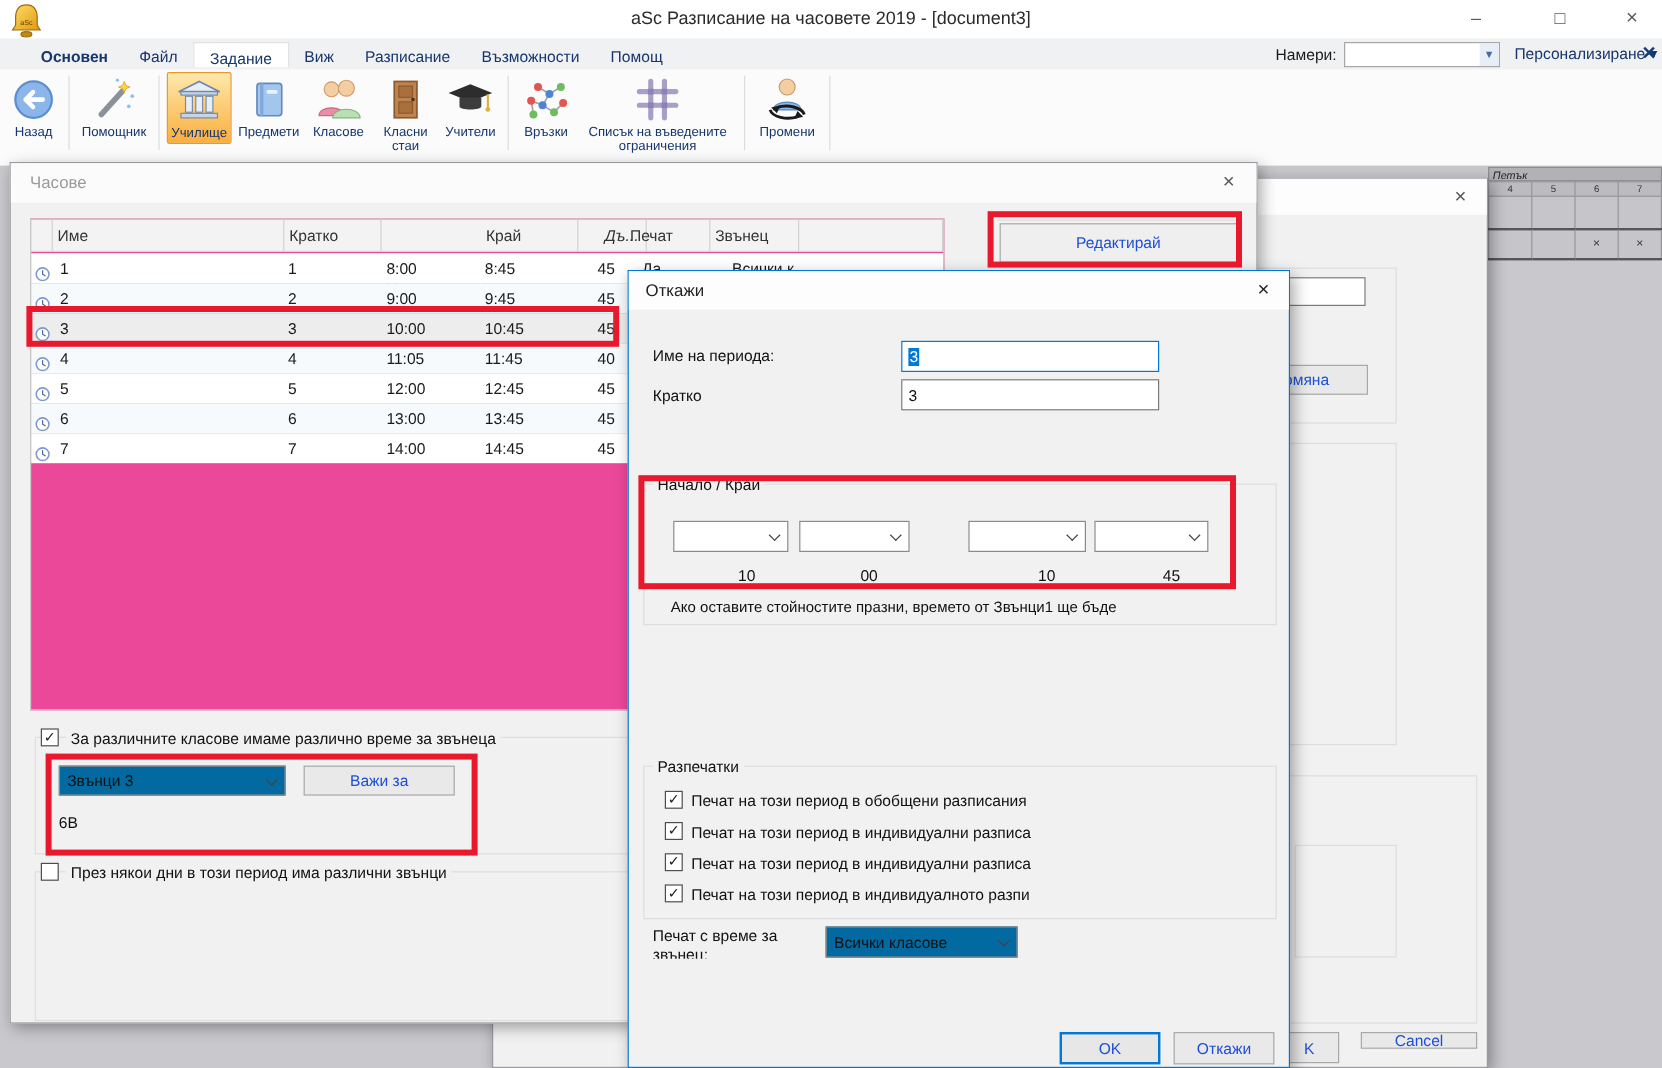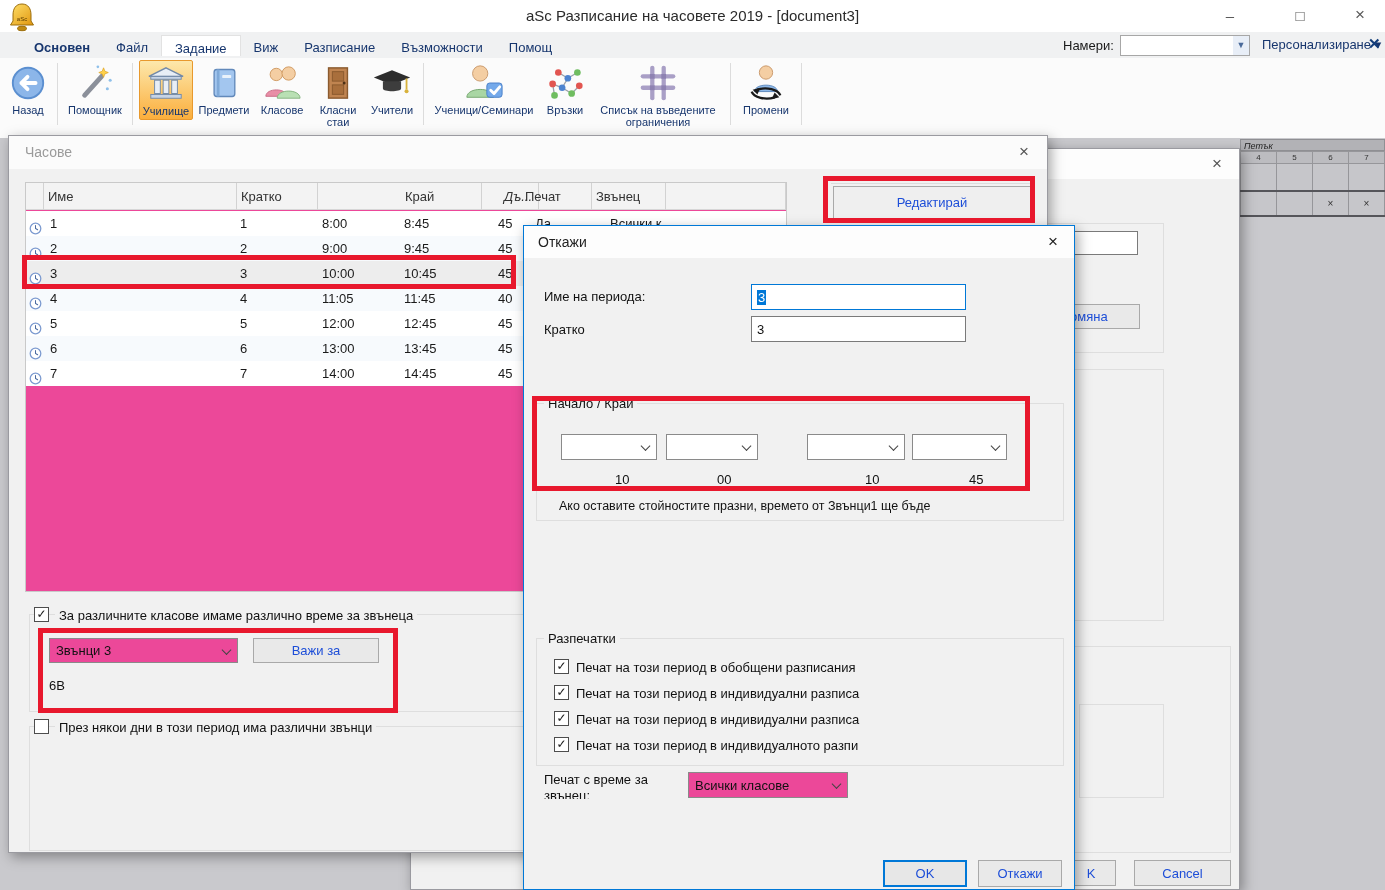--- a/index.html
+++ b/index.html
@@ -35,21 +35,21 @@
 #tt tr.r1 td{height:27px}
 #tt tr.r2 td{height:25px;border-top:2px solid #55555a;border-bottom:2px solid #55555a;font-size:10px}
 
 .dlg{position:absolute;background:#f1f1f1;border:1px solid #9a9aa0;box-shadow:3px 4px 12px rgba(0,0,0,.35)}
 .dlg .dtitle{font-size:14px;color:#9a9a9a}
 .xbtn{position:absolute;font-size:17px;color:#555;line-height:16px}
 .wbtn{position:absolute;background:#e9e9e9;border:1px solid #a9a9a9;font-size:13px;color:#1d4ed8;display:flex;align-items:center;justify-content:center}
 .wbtn.focus{border:2px solid #0078d7;background:#e7e7e7}
 .cb{position:absolute;width:15px;height:15px;background:#fff;border:1px solid #4d4d4d;display:flex;align-items:center;justify-content:center;font-size:12px;color:#1a1a1a;line-height:13px}
 .cblabel{position:absolute;font-size:13px;color:#111;white-space:nowrap}
-.combo{position:absolute;border:1px solid #8a8a8a;background:#ec4899;font-size:13px;color:#111;display:flex;align-items:center;padding-left:6px}
+.combo{position:absolute;border:1px solid #8a8a8a;background:#0369a1;font-size:13px;color:#111;display:flex;align-items:center;padding-left:6px}
 .combo.white{background:#fff}
 .chev{position:absolute;right:7px;top:50%;width:7px;height:7px;border-right:1.5px solid #444;border-bottom:1.5px solid #444;transform:translateY(-65%) rotate(45deg)}
 .grp{position:absolute;border:1px solid #dedede}
 .glabel{position:absolute;top:-8px;left:7px;background:#f1f1f1;padding:0 4px;font-size:13px;color:#111;white-space:nowrap}
 .red{position:absolute;border:5px solid #e8182d;pointer-events:none;z-index:60}
 .flabel{position:absolute;font-size:13px;color:#111;white-space:nowrap}
 
 #htable{position:absolute;left:24px;top:181px;width:762px;height:410px;background:#ec4899;border:1px solid #c9c9c9}
 #thead{position:absolute;left:0;top:0;width:760px;height:27px;background:#f3f3f3;border-bottom:1px solid #d6d6d6}
 #thead .hc{position:absolute;top:0;height:27px;border-right:1px solid #d2d2d2;font-size:13px;color:#333;padding:6px 0 0 4px}
@@ -181,31 +181,20 @@
           <svg width="40" height="38" viewBox="0 0 44 40">
             <polygon points="22,6 42,14 22,22 2,14" fill="#2d2d2d"></polygon>
             <path d="M12 18 v8 c0 4 20 4 20 0 v-8" fill="#3d3d3d"></path>
             <line x1="38" y1="15" x2="38" y2="27" stroke="#d8b23c" stroke-width="2"></line>
             <circle cx="38" cy="29" r="2.2" fill="#d8b23c"></circle>
           </svg>
         </span>
         <div>Учители</div>
       </div>
       <div class="vsep"></div>
-      <div class="titem" style="width: 108px;">
-        <span class="ticon">
-          <svg width="44" height="40" viewBox="0 0 46 42">
-            <circle cx="19" cy="11" r="8" fill="#f4cea3" stroke="#c9996b"></circle>
-            <path d="M5 36 c0-11 28-11 28 0 z" fill="#a9d6a4" stroke="#74a56e"></path>
-            <rect x="26" y="21" width="16" height="15" rx="3" fill="#74a9ea" stroke="#4a7fc8"></rect>
-            <path d="M30 28.5 l3.5 3.5 l6-7" stroke="#fff" stroke-width="3" fill="none" stroke-linecap="round" stroke-linejoin="round"></path>
-          </svg>
-        </span>
-        <div>Ученици/Семинари</div>
-      </div>
       <div class="titem" style="width: 50px;">
         <span class="ticon">
           <svg width="40" height="40" viewBox="0 0 42 42">
             <g stroke="#9aa0a8" stroke-width="1.4">
               <line x1="14" y1="10" x2="24" y2="16"></line>
               <line x1="24" y1="16" x2="34" y2="10"></line>
               <line x1="24" y1="16" x2="18" y2="26"></line>
               <line x1="18" y1="26" x2="8" y2="22"></line>
               <line x1="18" y1="26" x2="28" y2="32"></line>
               <line x1="28" y1="32" x2="36" y2="24"></line>
@@ -289,21 +278,21 @@
   <div class="dlg" style="left:410px;top:148px;width:830px;height:742px;z-index:10">
     <div class="abs" style="left:0;top:0;width:828px;height:30px;background:#fdfdfd"></div>
     <span class="xbtn" style="left:801px;top:7px">×</span>
     <div class="grp" style="left:630px;top:74px;width:123px;height:130px;background:#f1f1f1"></div>
     <div class="grp" style="left:630px;top:220px;width:123px;height:252px"></div>
     <div class="grp" style="left:630px;top:497px;width:190px;height:207px"></div>
     <div class="grp" style="left:668px;top:555px;width:85px;height:94px"></div>
     <div class="tinput" style="left:663px;top:82px;width:64px;height:24px"></div>
     <div class="wbtn" style="left:655px;top:155px;width:74px;height:25px;justify-content:flex-start;padding-left:3px">омяна</div>
     <div class="wbtn" style="left:655px;top:711px;width:50px;height:26px">K</div>
-    <div class="wbtn" style="left:723px;top:711px;width:97px;height:26px">Cancel</div>
+    <div class="wbtn" style="left:723px;top:711px;width:97px;height:14px">Cancel</div>
   </div>
 
   <div class="dlg" style="left:8px;top:135px;width:1040px;height:718px;z-index:20">
     <div class="abs" style="left:0;top:0;width:1038px;height:33px;background:#fbfbfb"></div>
     <span class="dtitle abs" style="left:16px;top:8px">Часове</span>
     <span class="xbtn" style="left:1010px;top:8px">×</span>
 
     <div id="htable" style="left:16px;top:46px">
       <div id="thead">
           <span class="hc" style="left: 0px; width: 18px;"></span>

